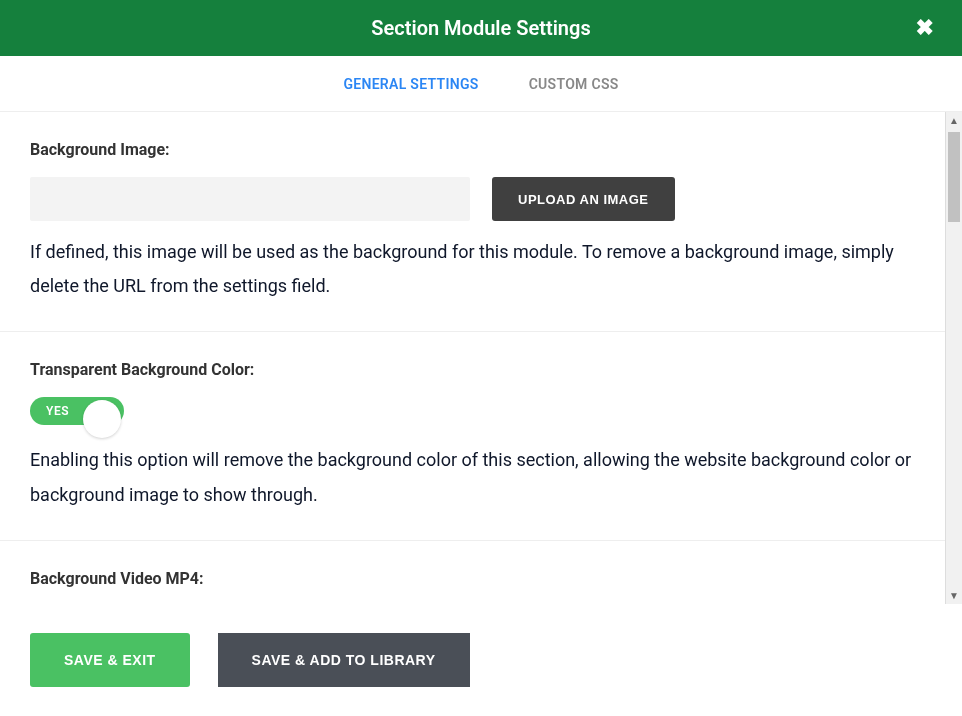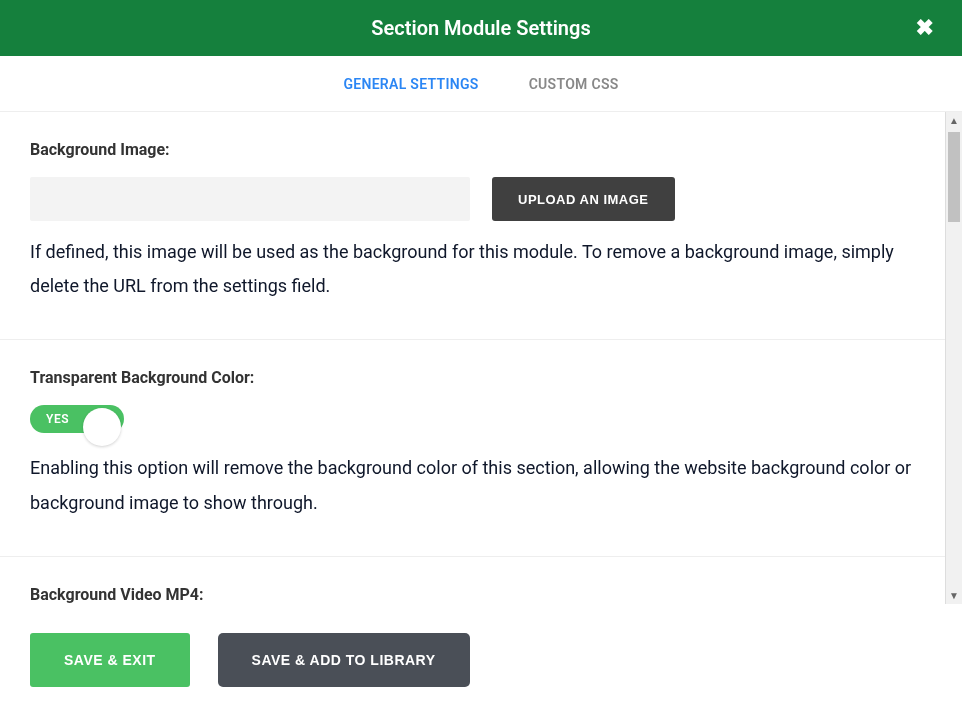--- a/index.html
+++ b/index.html
@@ -13,34 +13,34 @@
 .tab { font-size: 14px; font-weight: 600; letter-spacing: 0.3px; cursor: pointer; color: #888; }
 .tab.active { color: #2b86f4; }
 
 .content-wrap { position: relative; height: 492px; }
 .fake-scrollbar { position: absolute; right: 0; top: 0; width: 17px; height: 100%; background: #f1f1f1; border-left: 1px solid #ddd; }
 .fake-scrollbar .arrow { position: absolute; width: 100%; height: 17px; display:flex; align-items:center; justify-content:center; font-size:10px; color:#666; background:#f1f1f1; cursor:pointer; }
 .fake-scrollbar .arrow.up { top: 0; }
 .fake-scrollbar .arrow.down { bottom: 0; }
 .fake-scrollbar .thumb { position: absolute; left: 2px; right: 2px; top: 20px; height: 90px; background: #c1c1c1; border-radius: 0; cursor:pointer; }
 
-.section { padding: 28px 30px 36px 30px; border-bottom: 1px solid #eee; }
+.section { padding: 28px 30px 28px 30px; border-bottom: 1px solid #eee; }
 .section-label { font-size: 16px; font-weight: 700; color: #333; margin-bottom: 18px; }
 .field-row { display: flex; align-items: center; gap: 22px; margin-bottom: 14px; }
 .text-input { background: #f3f3f3; border: none; height: 44px; width: 440px; padding: 0 12px; border-radius: 2px; font-size: 14px; }
 .btn-dark { background: #404040; color: #fff; border: none; height: 44px; padding: 0 26px; font-size: 13px; font-weight: 600; letter-spacing: 0.5px; border-radius: 3px; cursor: pointer; }
 .help-text { color: #0f172a; font-size: 18px; line-height: 1.9; }
 
 .toggle { width: 94px; height: 28px; background: #4ac163; border-radius: 22px; position: relative; cursor: pointer; display: flex; align-items: center; }
 .toggle-label { color: #fff; font-size: 12px; font-weight: 600; margin-left: 16px; letter-spacing: 0.5px; }
 .toggle-knob { position: absolute; right: 3px; top: 3px; width: 38px; height: 38px; background: #fff; border-radius: 50%; box-shadow: 0 1px 3px rgba(0,0,0,0.18); }
 
 .footer { height: 112px; padding: 28px 30px; display: flex; gap: 28px; background:#fff; border-top: 1px solid #fff; position: relative; }
 .btn-green { background: #4ac163; color: #fff; border: none; height: 54px; padding: 0 34px; font-size: 14px; font-weight: 600; letter-spacing: 0.5px; border-radius: 3px; cursor: pointer; }
-.btn-dark-lg { background: #4a4f57; color: #fff; border: none; height: 54px; padding: 0 34px; font-size: 14px; font-weight: 600; letter-spacing: 0.5px; border-radius: 5px; cursor: pointer; }
+.btn-dark-lg { background: #4a4f57; color: #fff; border: none; height: 54px; padding: 0 34px; font-size: 14px; font-weight: 600; letter-spacing: 0.5px; border-radius: 0; cursor: pointer; }
 
 .inner { margin-right: 17px; }
 </style>
 </head>
 <body>
 
 <div class="modal-header">
   <div class="modal-title">Section Module Settings</div>
   <button class="close-btn">
     <span>✖</span>

